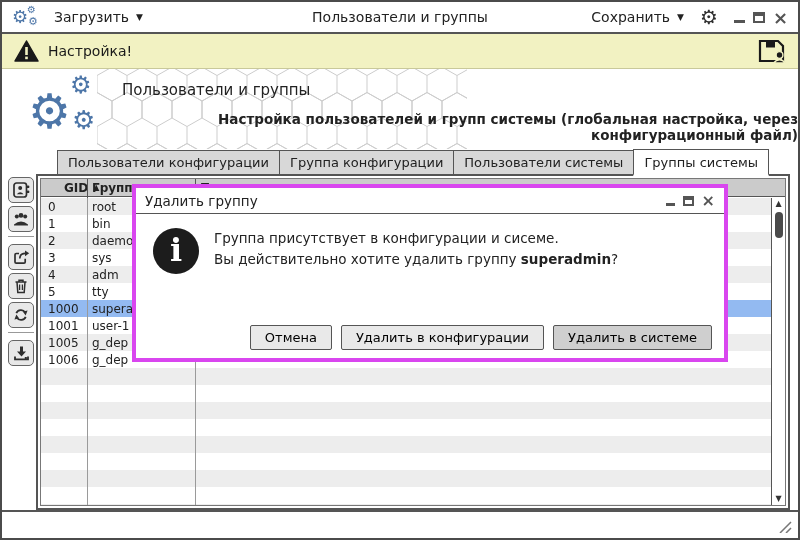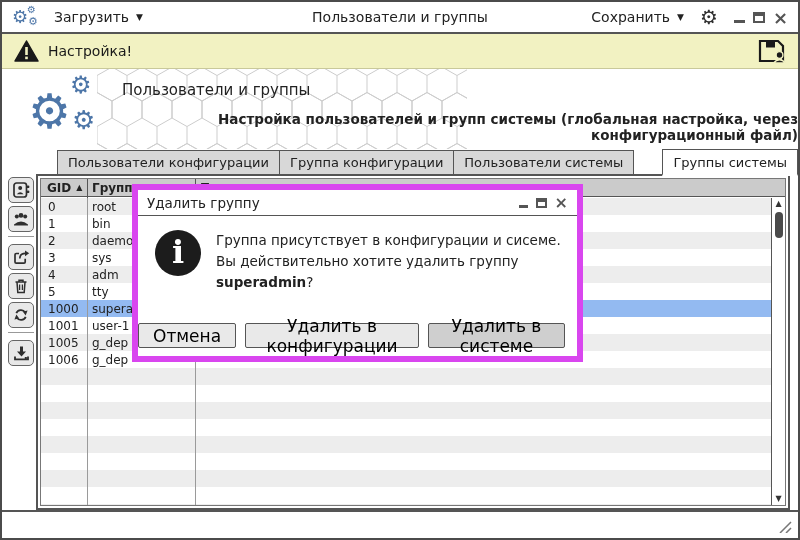--- a/index.html
+++ b/index.html
@@ -41,62 +41,62 @@
   .big-gears .g2 { font-size:24px; left:42px; top:0; }
   .big-gears .g3 { font-size:26px; left:44px; top:34px; }
   .header-text { position:absolute; left:120px; top:12px; }
   .header-title { font-size:15px; margin-bottom:12px; }
   .header-sub { font-size:13.5px; font-weight:bold;text-align:right; }
 
   
   .tabs { display:flex; align-items:flex-end; height:25px; padding-left:55px; position:relative; z-index:3; }
   .tab { height:24px; display:flex; align-items:center; padding:0 10px; font-size:13px;
          background:#d8d8d8; border:1.5px solid #555; border-bottom:none; margin-right:-1px; }
-  .tab.active { background:#fff; height:27px; margin-bottom:-2px; border-bottom:2px solid #fff;margin-left:29px; }
+  .tab.active { background:#fff; height:27px; margin-bottom:-2px; border-bottom:2px solid #fff; }
 
   
   .content { height:336px; display:flex; position:relative; z-index:1; }
   .side { width:34px; padding:3px 0 0 6px; flex:0 0 auto; }
   .tool-btn { width:26px; height:26px; border:1.5px solid #666; border-radius:5px; background:#e8e8e8;
               display:flex; align-items:center; justify-content:center; margin-bottom:3px; }
   .tool-div { width:26px; height:0; border-top:1px solid #999; margin:4px 0 7px 0; }
 
   .table-outer { flex:1; margin-right:8px; border:2px solid #555; padding:2px; background:#fff; }
   .table-inner { border:1px solid #777; height:100%; position:relative; overflow:hidden; font-size:12px; }
   .thead { height:18px; background:#cbcbcb; border-bottom:1px solid #555; display:flex; align-items:center; font-weight:bold; }
-  .th1 { width:46px; padding-left:6px; display:flex; align-items:center; gap:5px; }
+  .th1 { width:46px; padding-left:23px; display:flex; align-items:center; gap:5px; }
   .th2 { width:108px; padding-left:5px; }
   .th3 { flex:1; padding-left:5px; }
   .sort-arrow { font-size:8px; }
   .tbody { position:absolute; left:0; right:14px; top:19px; bottom:0;
            background:repeating-linear-gradient(to bottom,#ededed 0,#ededed 17px,#fff 17px,#fff 34px); }
   .sep { position:absolute; top:19px; bottom:0; width:1px; background:#9a9a9a; pointer-events:none; z-index:2; }
   .sep-h { position:absolute; top:0; height:19px; width:1px; background:#555; z-index:2; }
   .sep1 { left:46px; } .sep2 { left:154px; }
   .trow { height:17px; display:flex; align-items:center; position:relative; z-index:1; }
   .trow.selected { background:#93baf1; }
   .td1 { width:46px; padding-left:7px; } .td2 { width:108px; padding-left:5px; white-space:nowrap; overflow:hidden; }
   .td3 { flex:1; }
   .scrollbar { position:absolute; right:0; top:19px; bottom:0; width:14px; border-left:1px solid #555; background:#fff; }
   .sb-btn { position:absolute; left:0; right:0; height:12px; text-align:center; font-size:8px; color:#333; line-height:12px; }
   .sb-up { top:0; } .sb-down { bottom:0; }
   .sb-thumb { position:absolute; left:2.5px; width:8px; top:14px; height:26px; background:#4a4a4a; border-radius:4px; }
 
   
-  .dialog { position:absolute; left:130px; top:182px; width:451px; height:178px; background:#fff;
-            border:6px solid #d946ef; z-index:10; }
+  .dialog { position:absolute; left:130px; top:182px; width:596px; height:178px; background:#fff;
+            border:4px solid #d946ef; z-index:10; }
   .dlg-titlebar { height:26px; border-bottom:1.5px solid #555; display:flex; align-items:center; padding:0 9px; }
   .dlg-title { font-size:13.5px; }
   .dlg-titlebar .winctl { margin-left:auto; }
   .info-icon { position:absolute; left:17px; top:40px; width:46px; height:46px; border-radius:50%;
                background:#1c1c1c; color:#fff; font-family:"DejaVu Serif", serif; font-weight:bold;
                font-size:32px; text-align:center; line-height:44px; }
   .dlg-msg { position:absolute; left:78px; top:40px; font-size:13.5px; line-height:1.55; }
   .dlg-buttons { position:absolute; right:12px; bottom:8px; display:flex; gap:9px; }
-  .btn { height:25px; border:1.5px solid #555; border-radius:2px; background:#e9e9e9; font-size:17px;
+  .btn { height:25px; border:1.5px solid #555; border-radius:2px; background:#e9e9e9; font-size:13px;
          display:flex; align-items:center; justify-content:center; padding:0 14px; font-family:inherit; }
   .btn.default { background:#cfcfcf; }
 
   
   .statusbar { height:28px; border-top:2px solid #555; position:relative; background:#fff; }
   .grip { position:absolute; right:6px; bottom:5px; }
 
   svg.icon { display:block; }
 </style>
 </head>

